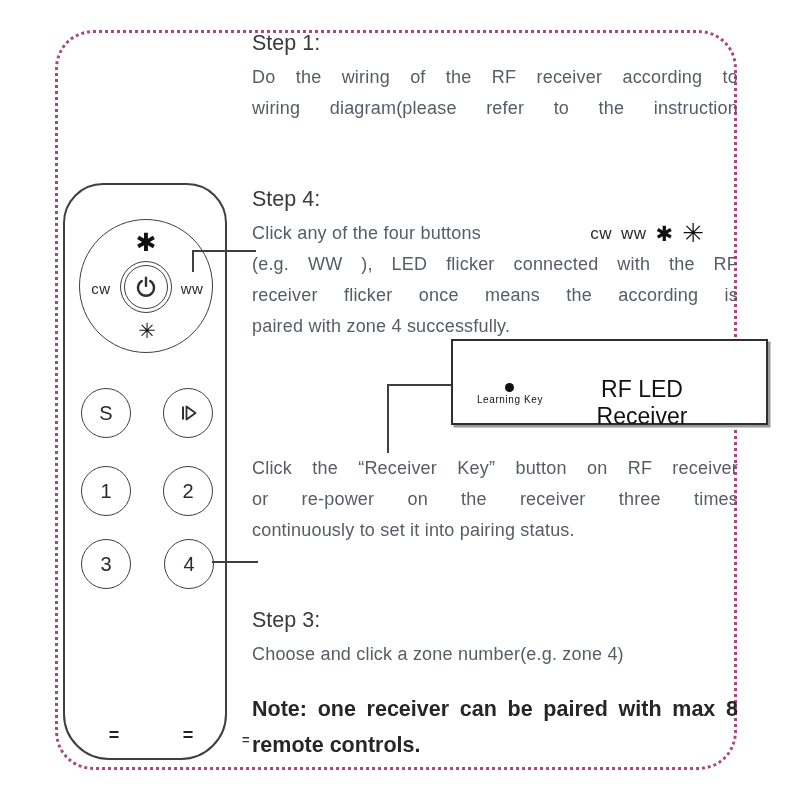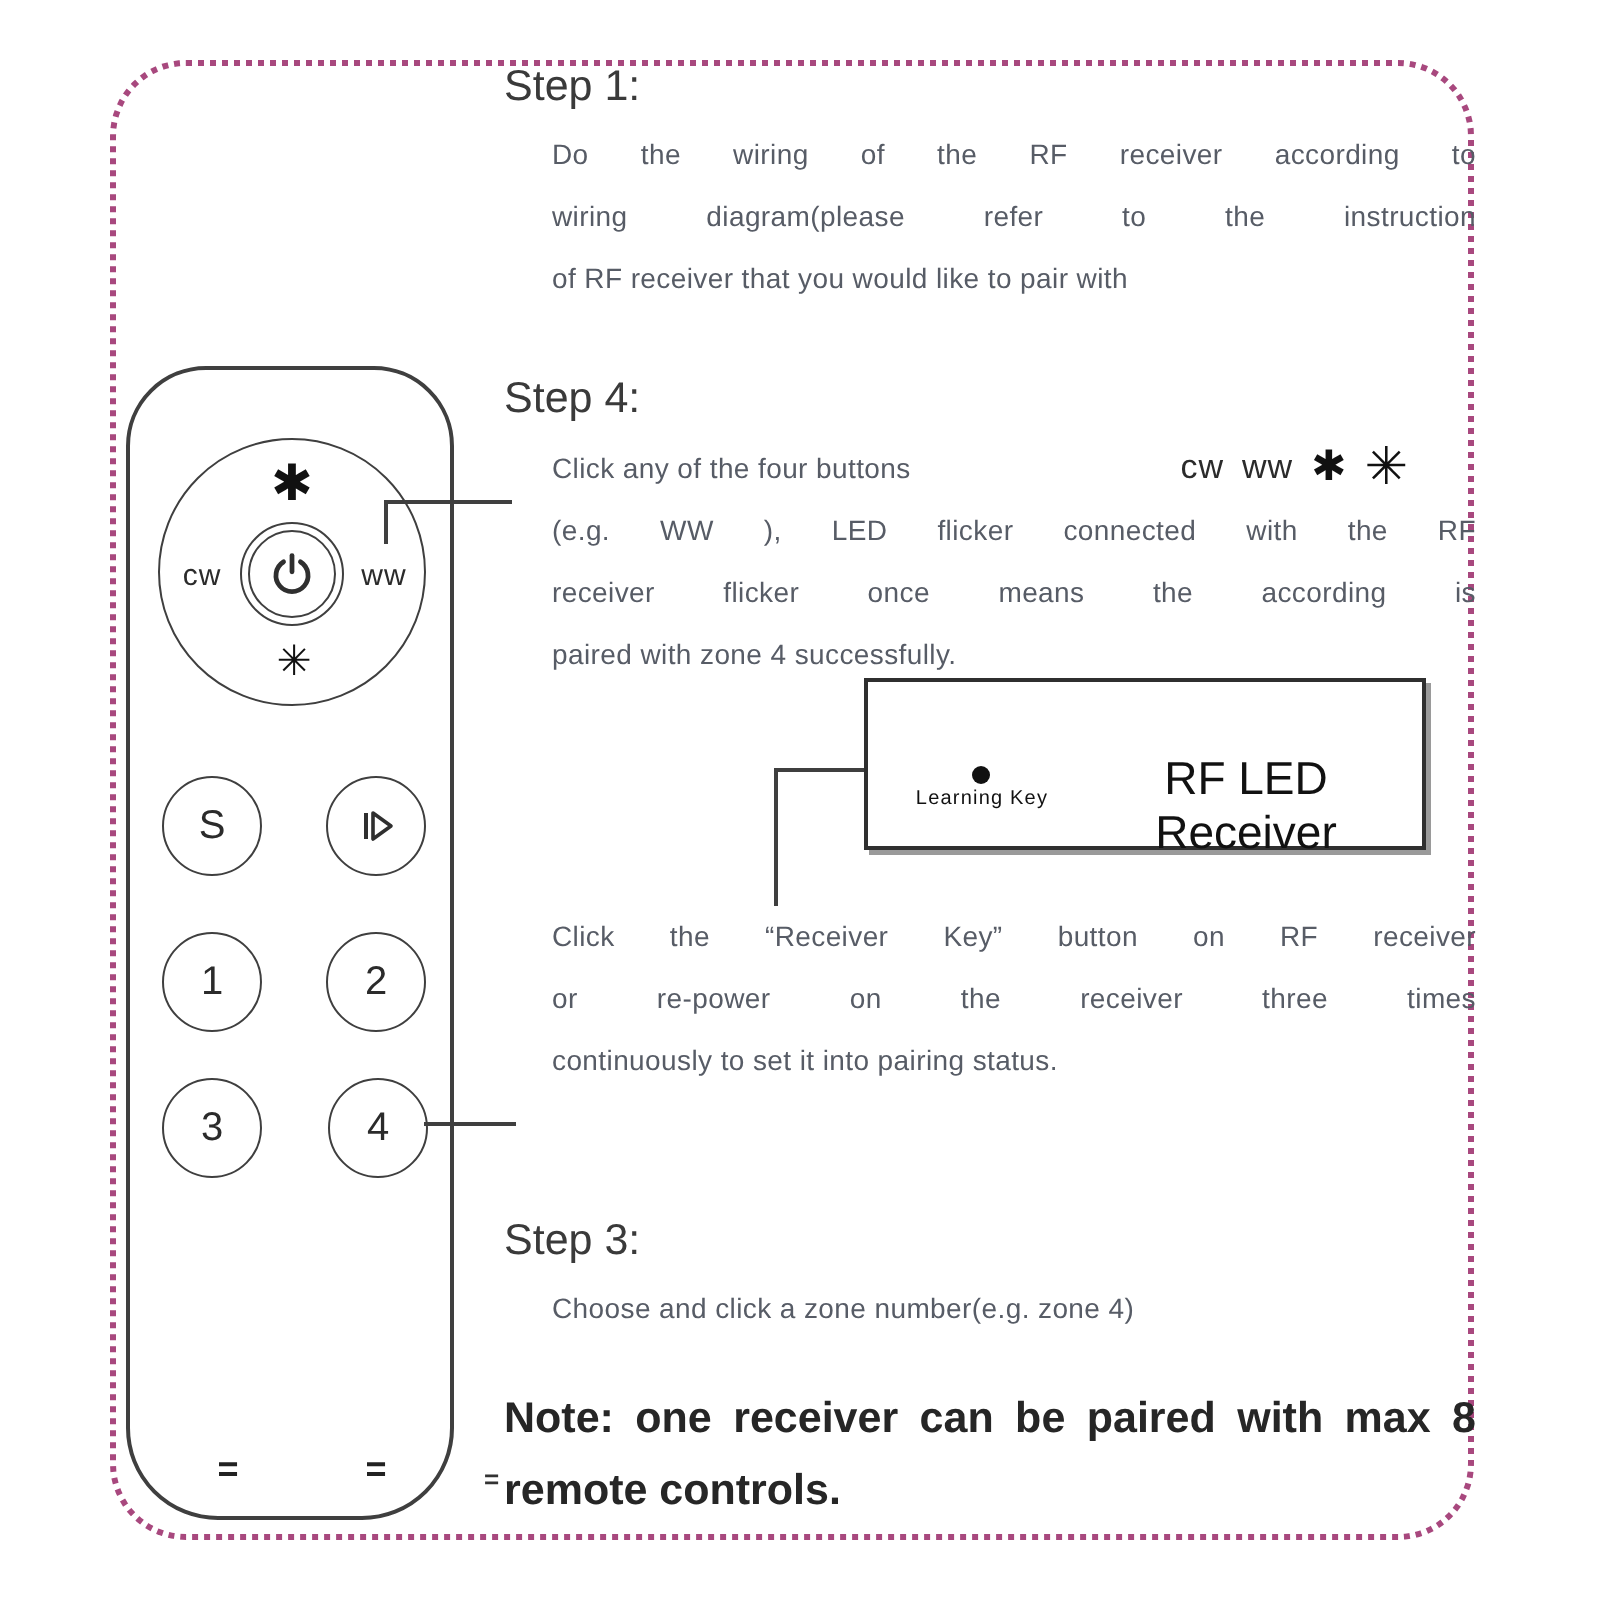--- a/index.html
+++ b/index.html
@@ -8,21 +8,21 @@
     font-family:"Liberation Sans", sans-serif;overflow:hidden;
   }
   
   .page-border{
     position:absolute;left:55px;top:30px;width:682px;height:740px;
     border:3px dotted #a8487e;border-radius:38px;box-sizing:border-box;
   }
   
   .tblock{position:absolute;left:252px;width:486px;color:#575c66;}
   .heading{font-size:21.5px;font-weight:400;color:#3a3a3a;margin-bottom:6px;}
-  .line{font-size:14px;line-height:31px;letter-spacing:.2px;white-space:nowrap;margin-left:24px;}
+  .line{font-size:18px;line-height:31px;letter-spacing:.2px;white-space:nowrap;}
   .line.just{white-space:normal;text-align:justify;text-align-last:justify;}
   .introrow{display:flex;justify-content:space-between;align-items:baseline;line-height:31px;}
   .introrow .sym-group{display:flex;align-items:center;gap:9px;padding-right:34px;color:#222;}
   .sym-cwww{font-size:17px;color:#2b2b2b;letter-spacing:.5px;}
   .sym-star1{font-size:21px;color:#111;}
   .sym-star2{font-size:26px;color:#111;}
   .note-line{font-size:21.5px;line-height:36px;color:#262626;white-space:nowrap;}
   .note-line.just{white-space:normal;text-align:justify;text-align-last:justify;}
   
   .remote{
@@ -48,21 +48,21 @@
     display:flex;align-items:center;justify-content:center;
   }
   .rbtn{
     position:absolute;width:50px;height:50px;border:1.5px solid #3f3f3f;border-radius:50%;
     box-sizing:border-box;display:flex;align-items:center;justify-content:center;
     font-size:20px;color:#2b2b2b;background:#fff;
   }
   .battery-mark{position:absolute;font-size:18px;font-weight:700;color:#222;transform:translate(-50%,-50%);}
   
   .receiver{
-    position:absolute;left:432px;top:339px;width:281px;height:86px;background:#fff;
+    position:absolute;left:451px;top:339px;width:317px;height:86px;background:#fff;
     border:2px solid #2f2f2f;box-sizing:border-box;box-shadow:2.5px 2.5px 0 #9a9a9a;
   }
   .lk-dot{position:absolute;left:52px;top:42px;width:9px;height:9px;border-radius:50%;background:#111;}
   .lk-label{position:absolute;left:7px;top:53px;width:100px;text-align:center;font-size:10px;color:#111;letter-spacing:.6px;}
   .rcv-title{position:absolute;left:113px;top:35px;width:152px;text-align:center;font-size:23px;color:#111;}
   
   .cline{position:absolute;background:#3f3f3f;}
   .stray{position:absolute;left:242px;top:732px;font-size:13px;font-weight:700;color:#333;}
 </style>
 </head>
@@ -121,21 +121,20 @@
 <div class="receiver">
   <div class="lk-dot"></div>
   <div class="lk-label">Learning  Key</div>
   <div class="rcv-title">RF LED Receiver</div>
 </div>
 
 <div class="tblock" style="top:31px;">
   <div class="heading">Step 1:</div>
   <div class="line just">Do the wiring of the RF receiver according to</div>
   <div class="line just">wiring diagram(please refer to the instruction</div>
-  <div class="line">of RF receiver that you would like to pair with</div>
 </div>
 
 <div class="tblock" style="top:187px;">
   <div class="heading">Step 4:</div>
   <div class="introrow">
     <span class="line">Click any of the four buttons</span>
     <span class="sym-group">
       <span class="sym-cwww">cw</span>
       <span class="sym-cwww">ww</span>
       <span class="sym-star1">✱</span>

